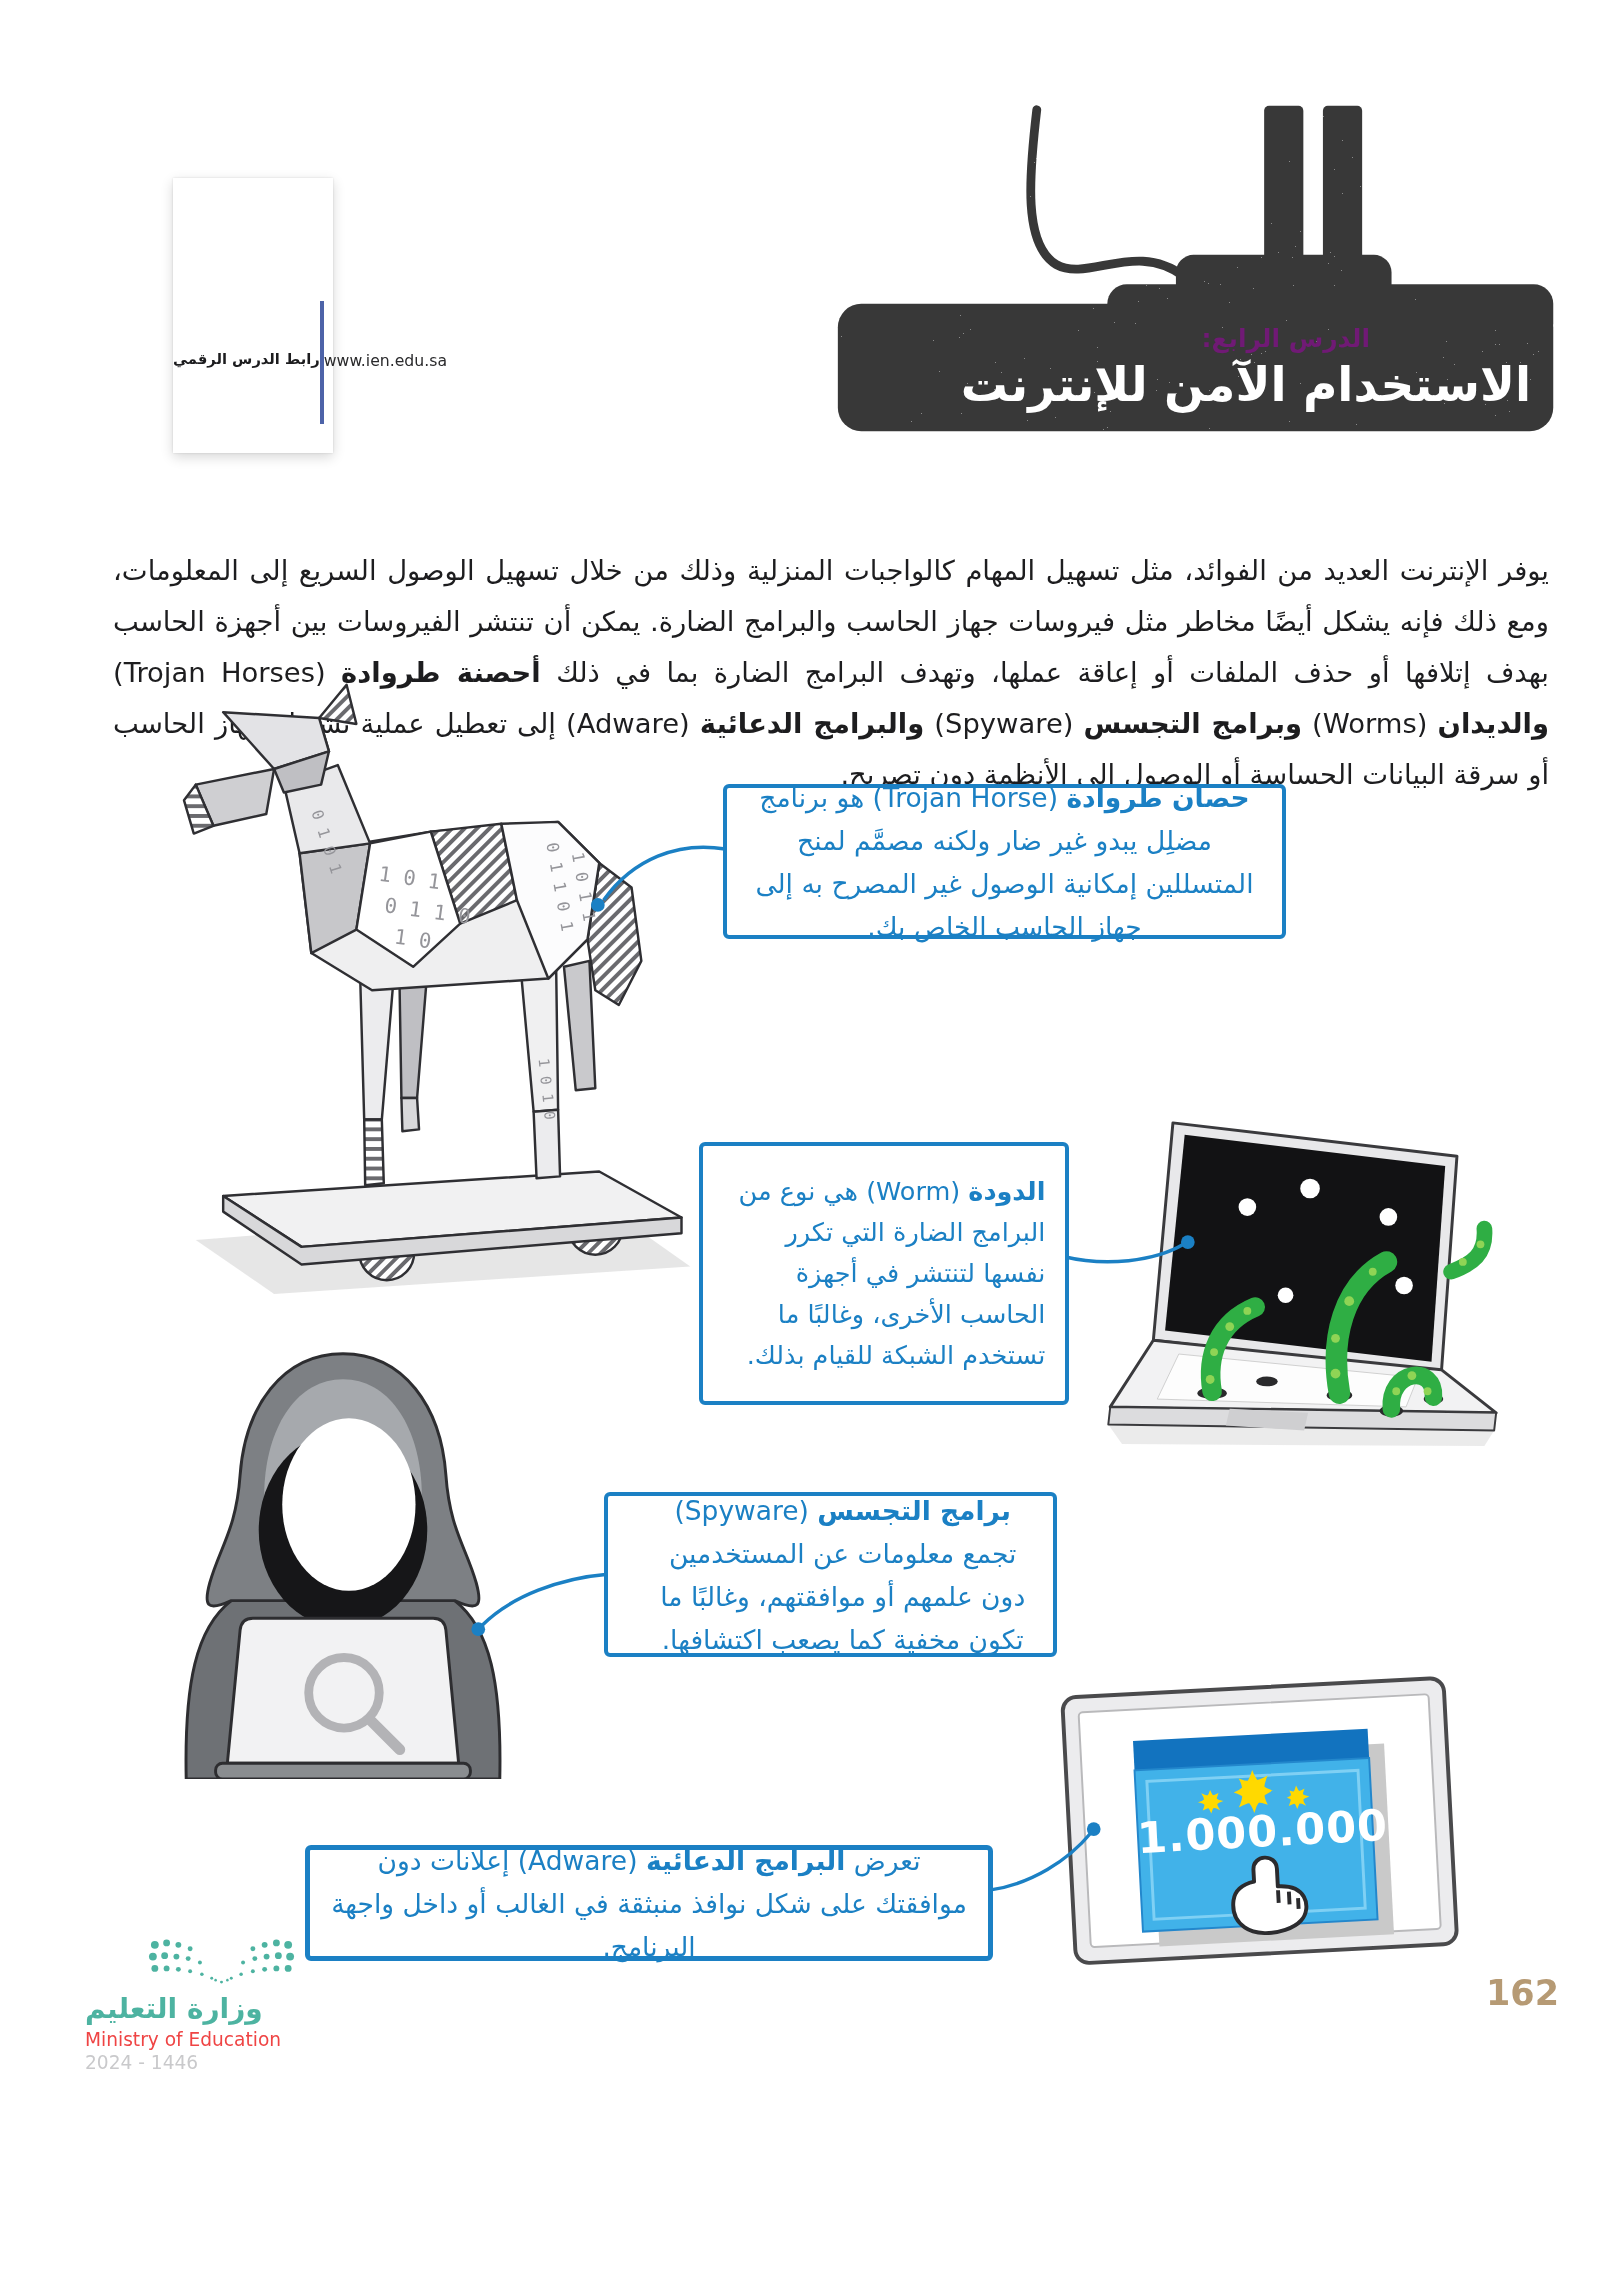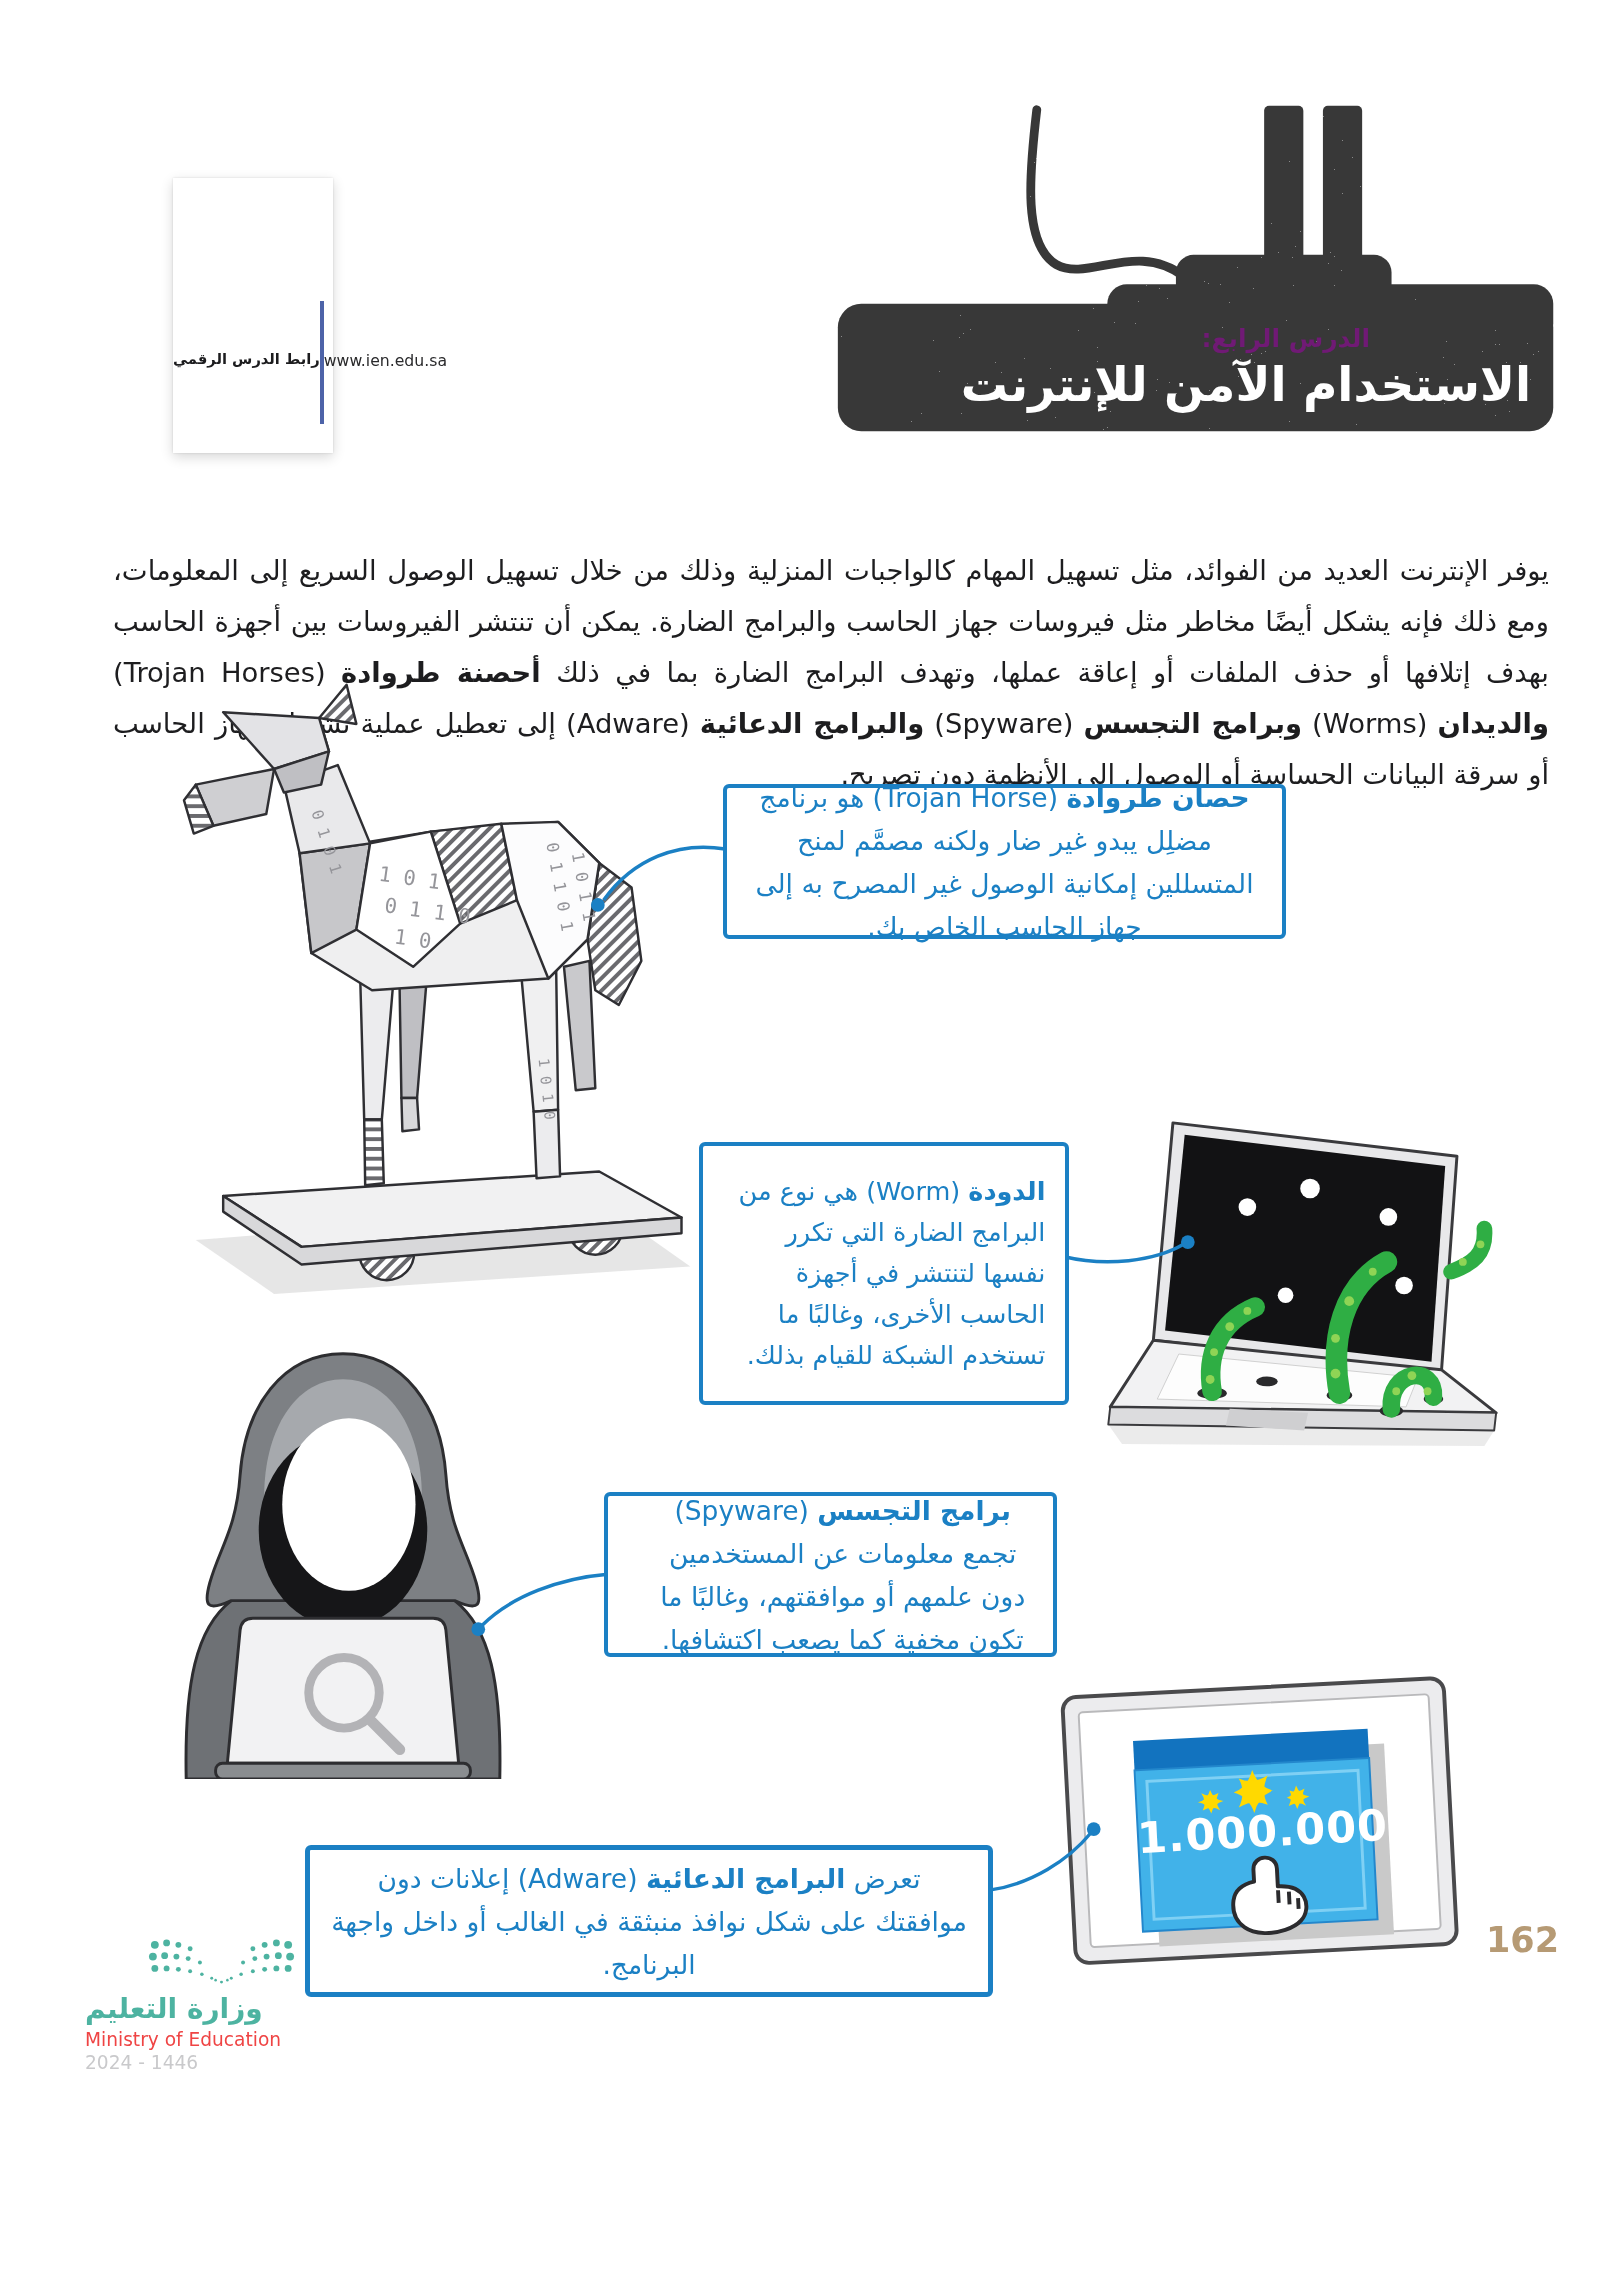--- a/index.html
+++ b/index.html
@@ -34,34 +34,34 @@
   
   .callout{
     position:absolute;z-index:6;background:#fff;border:4.9px solid #1b80c4;border-radius:6px;
     color:#1b80c4;direction:rtl;text-align:center;display:flex;align-items:center;justify-content:center;
     box-sizing:border-box;padding:5.9px 19.6px;
   }
   .callout b{font-weight:bold;}
   .callout-trojan{left:723px;top:784px;width:563px;height:155px;font-size:26.5px;line-height:43px;}
   .callout-worm{left:699px;top:1142px;width:370px;height:263px;font-size:25.5px;line-height:41px;text-align:right;}
   .callout-spyware{left:604px;top:1492px;width:453px;height:165px;font-size:26.5px;line-height:43px;padding-left:44px;}
-  .callout-adware{left:305px;top:1845px;width:688px;height:152px;font-size:26.5px;line-height:43px;border-width:5.9px;}
+  .callout-adware{left:305px;top:1845px;width:688px;height:116px;font-size:26.5px;line-height:43px;border-width:5.9px;}
   
   .illus{position:absolute;z-index:2;}
   .overlay-connectors{position:absolute;left:0;top:0;z-index:5;pointer-events:none;}
   .ad-amount{
     position:absolute;left:1137px;top:1807px;width:235px;z-index:4;text-align:center;
     color:#ffffff;font-size:43px;font-weight:bold;letter-spacing:1px;transform:rotate(-3deg);
   }
   
   .ministry-dots{position:absolute;left:147px;top:1937px;}
   .ministry-ar{position:absolute;left:85px;top:1992px;font-size:28px;font-weight:bold;color:#4db3a1;direction:rtl;}
   .ministry-en{position:absolute;left:85px;top:2029px;font-size:18.6px;color:#ef4444;}
   .ministry-edition{position:absolute;left:85px;top:2052px;font-size:18.6px;color:#c9c9cb;}
-  .page-number{position:absolute;left:1486px;top:1920px;font-size:35px;font-weight:bold;color:#b69a74;}
+  .page-number{position:absolute;left:1486px;top:1973px;font-size:35px;font-weight:bold;color:#b69a74;}
 </style>
 </head>
 <body>
 
 <div class="page">
 
   <div class="qr-card">
     <div class="qr-label">رابط الدرس الرقمي</div>
     <div class="qr-box">
       <svg viewBox="0 0 21 21" shape-rendering="crispEdges">

